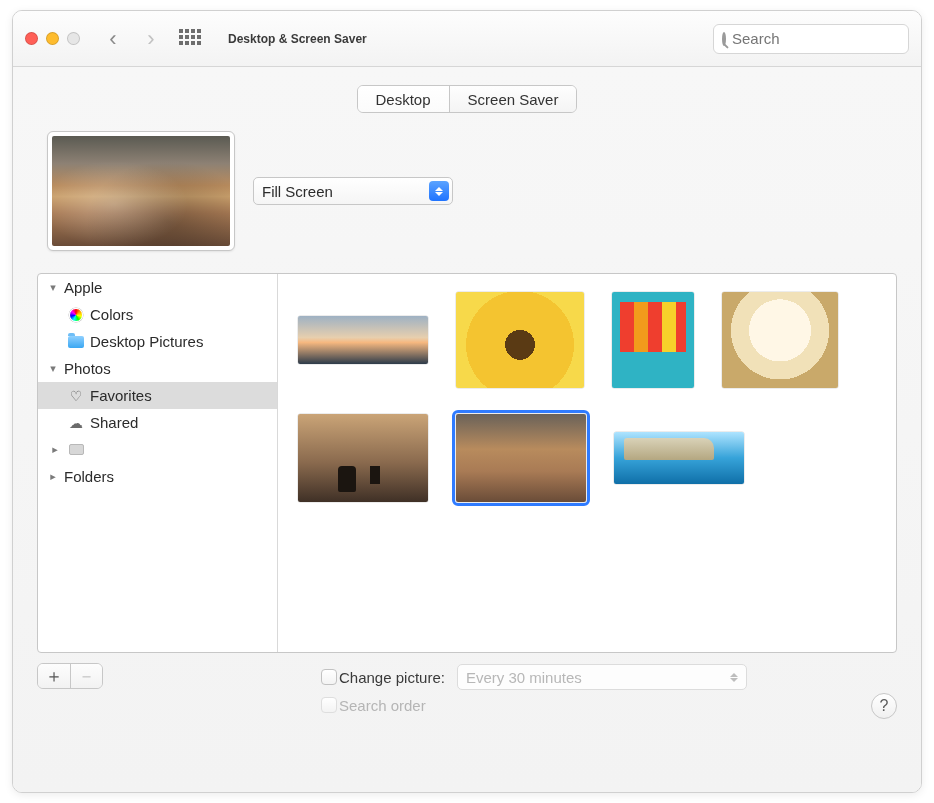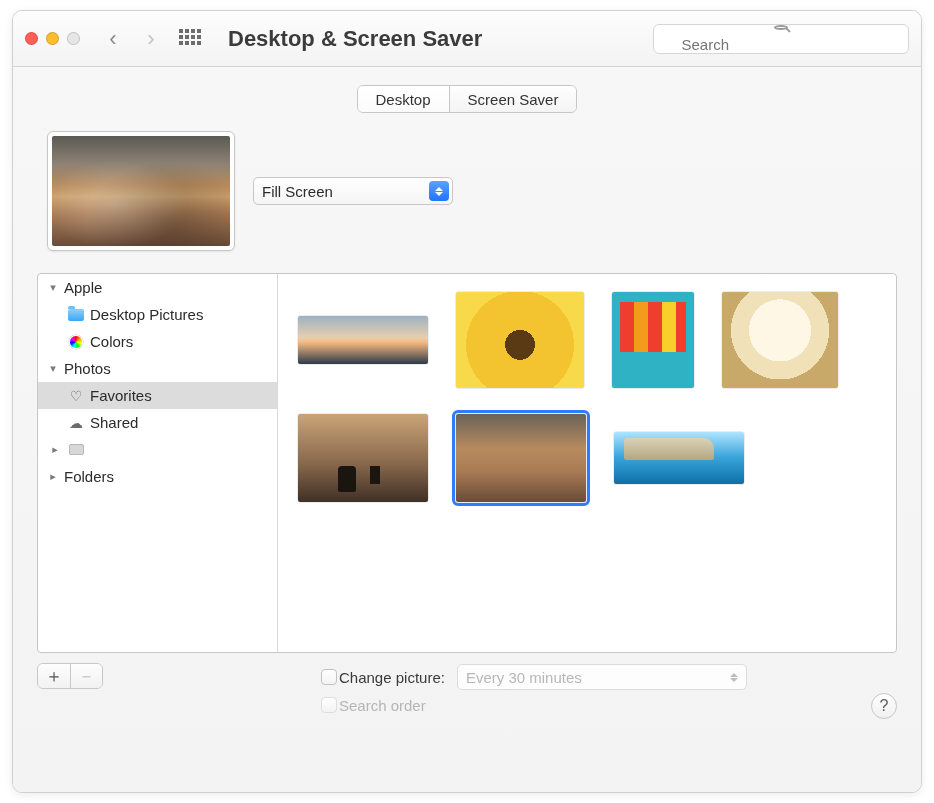--- a/index.html
+++ b/index.html
@@ -12,22 +12,22 @@
   .traffic { display: flex; gap: 8px; margin-right: 10px; }
   .tl-btn { width: 13px; height: 13px; border-radius: 50%; border: 0.5px solid rgba(0,0,0,0.15); }
   .tl-close { background: #ff5f57; }
   .tl-min  { background: #febc2e; }
   .tl-max  { background: #e6e6e6; }
   .navbtn { width: 30px; height: 28px; display:flex; align-items:center; justify-content:center; color:#8a8a8a; }
   .navbtn.disabled { color:#c2c2c2; }
   .chev { font-size: 22px; line-height: 1; }
   .grid-icon { width: 20px; height: 20px; display:grid; grid-template-columns:repeat(4,4px); grid-template-rows:repeat(3,4px); gap:2px; }
   .grid-icon span { background:#6d6d6d; width:4px; height:4px; }
-  .title { font-size: 22px; font-weight: 600; color:#3b3b3b; margin-left: 16px; }
-  .search { margin-left:auto; width: 256px; height: 30px; border:1px solid #d6d6d6; border-radius:6px; background:#fff; display:flex; align-items:center; padding:0 8px; color:#9a9a9a; gap:6px;flex-direction:column; }
+  .title { font-size: 12px; font-weight: 600; color:#3b3b3b; margin-left: 16px; }
+  .search { margin-left:auto; width: 196px; height: 30px; border:1px solid #d6d6d6; border-radius:6px; background:#fff; display:flex; align-items:center; padding:0 8px; color:#9a9a9a; gap:6px; }
   .search input { border:none; outline:none; font-size:15px; flex:1; background:transparent; color:#333; }
   .mag { width:14px; height:14px; border:2px solid #9a9a9a; border-radius:50%; position:relative; }
   .mag::after { content:""; position:absolute; width:6px; height:2px; background:#9a9a9a; transform:rotate(45deg); bottom:-3px; right:-5px; border-radius:1px; }
 
   
   .body { flex:1; background: linear-gradient(#f7f7f7,#f3f3f3); display:flex; flex-direction:column; padding: 18px 24px 16px; }
 
   
   .segrow { display:flex; justify-content:center; }
   .seg { display:flex; border:1px solid #c7c7c7; border-radius:6px; overflow:hidden; height:28px; box-shadow:0 1px 0 rgba(255,255,255,0.6) inset; }
@@ -165,29 +165,29 @@
     </div>
 
     <div class="split">
       <div class="sidebar">
         <div class="row">
           <span class="disc">▾</span>
           <span class="lbl">Apple</span>
         </div>
         <div class="row child">
           <span class="icon">
+                <span class="wheel"></span>
+              </span>
+          <span class="lbl">Colors</span>
+        </div>
+        <div class="row child">
+          <span class="icon">
                 <span class="folder"></span>
               </span>
           <span class="lbl">Desktop Pictures</span>
-        </div>
-        <div class="row child">
-          <span class="icon">
-                <span class="wheel"></span>
-              </span>
-          <span class="lbl">Colors</span>
         </div>
         <div class="row">
           <span class="disc">▾</span>
           <span class="lbl">Photos</span>
         </div>
         <div class="row child sel">
           <span class="icon heart">♡</span>
           <span class="lbl">Favorites</span>
         </div>
         <div class="row child">

